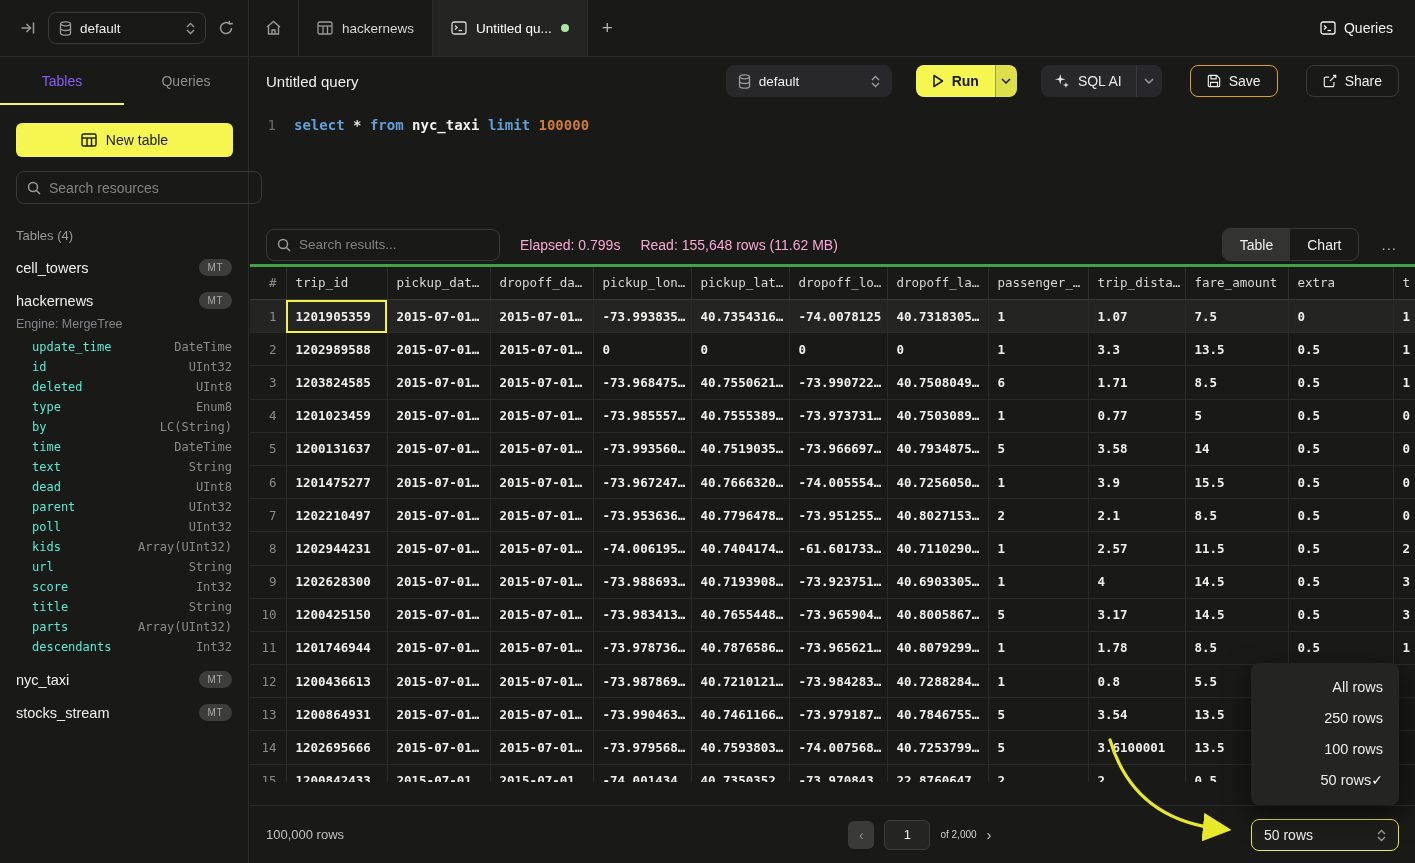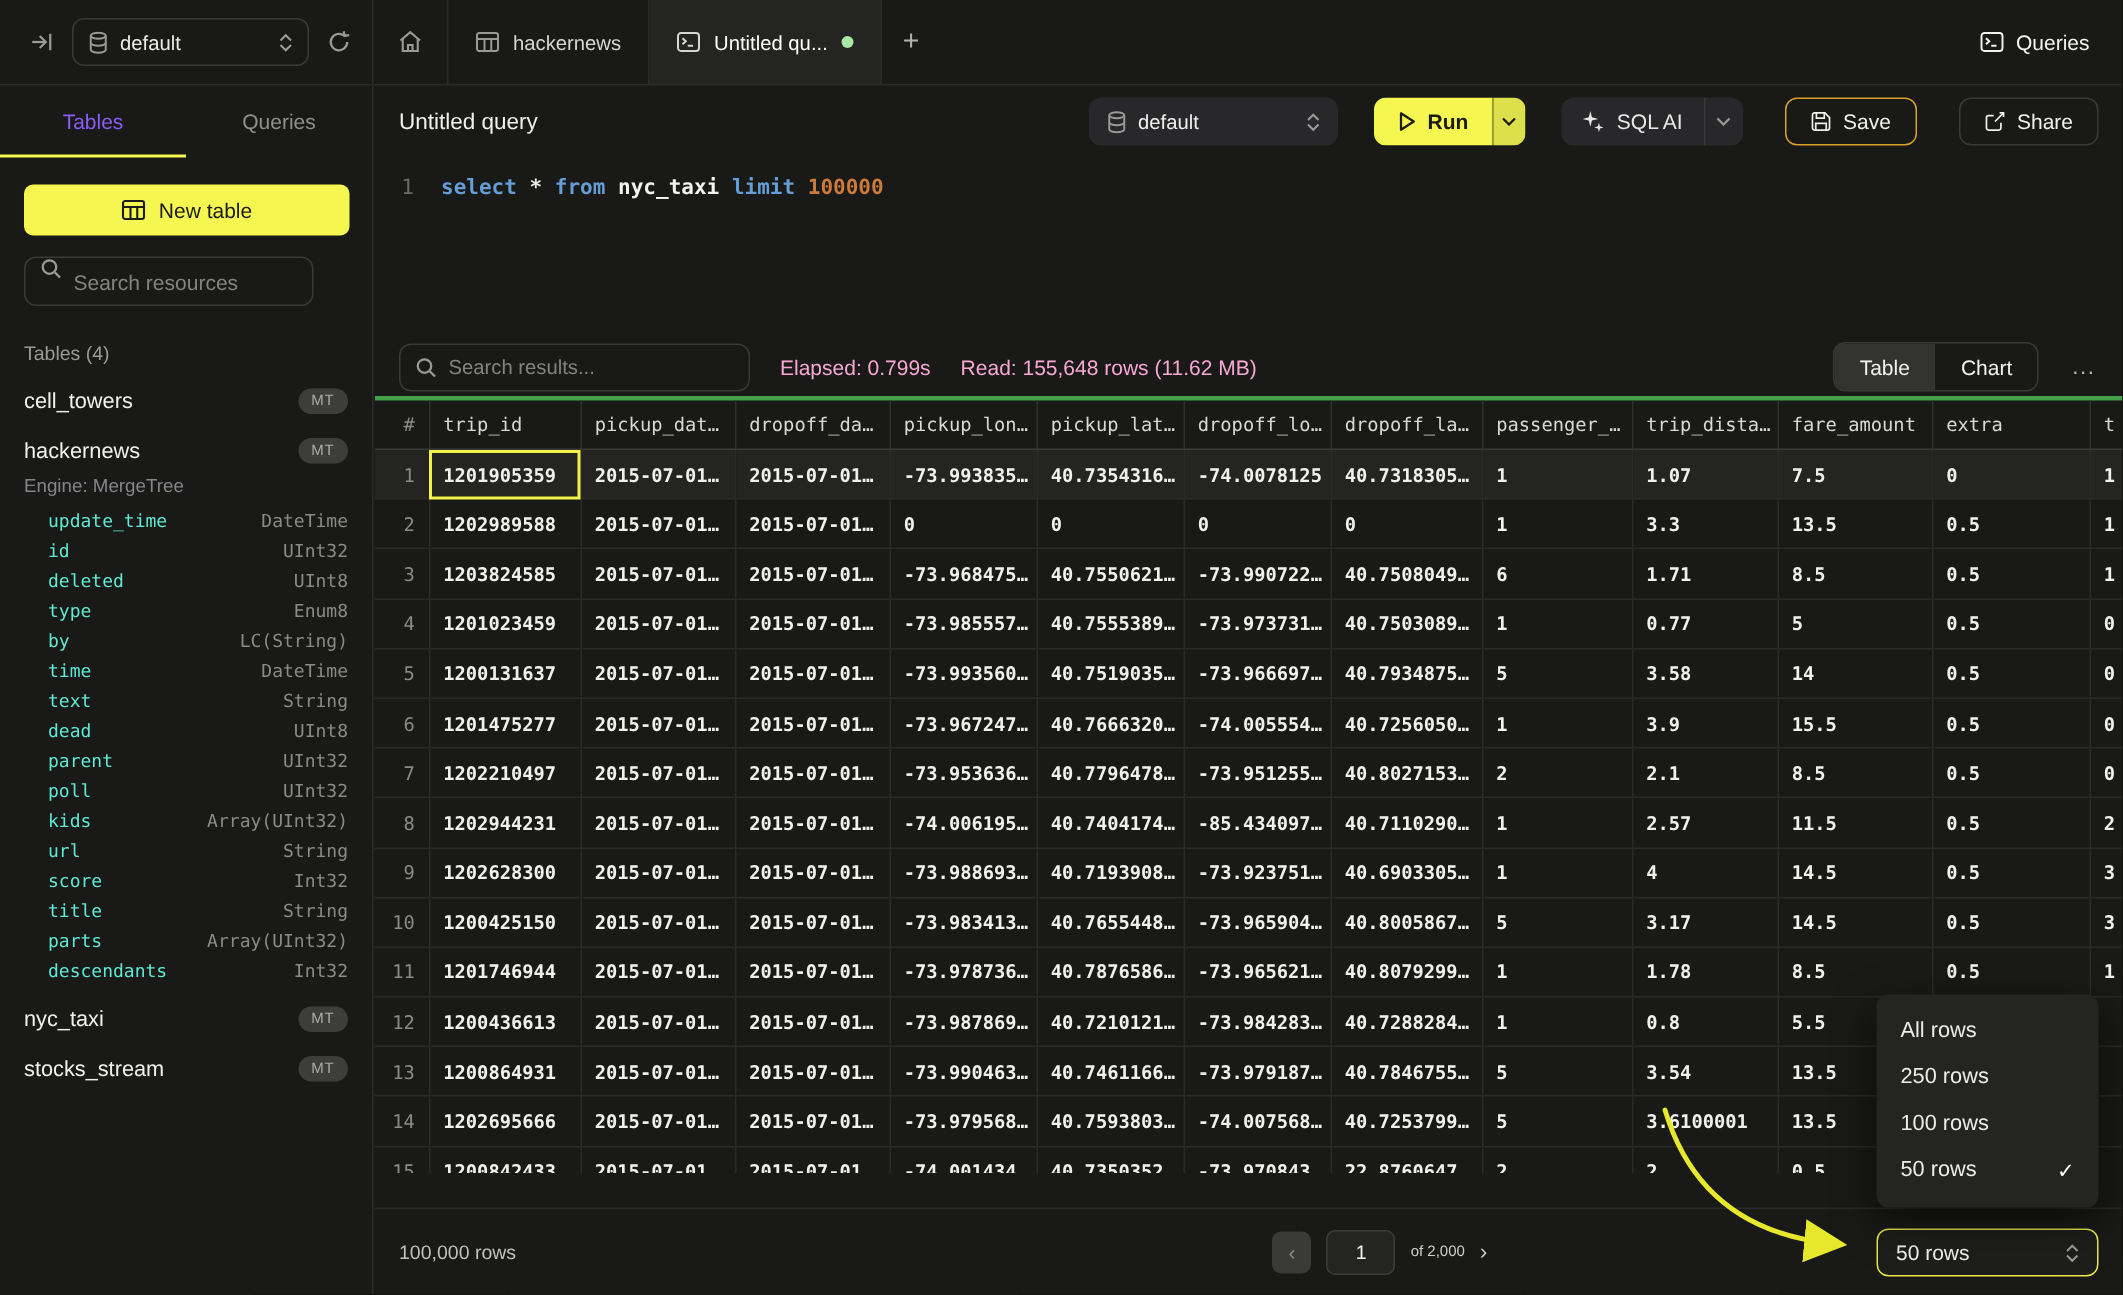--- a/index.html
+++ b/index.html
@@ -34,22 +34,22 @@
     border-right:1px solid #2b2b29; }
   .side-tabs { display:flex; height:48px; align-items:stretch; }
   .side-tab { flex:1; display:flex; align-items:center; justify-content:center;
     font-size:14px; color:#8f8f8d; cursor:pointer; position:relative; }
   .side-tab.active { color:#8b5cf6; font-weight:normal; }
   .side-tab.active::after { content:""; position:absolute; left:0; right:0; bottom:0;
     height:2.5px; background:#f5f64f; }
   .new-table-btn { margin:18px 16px 0 16px; width:217px; height:34px; background:#f5f64f;
     border:none; border-radius:6px; display:flex; align-items:center; justify-content:center;
     gap:9px; color:#1b1b19; font-size:14px; font-family:inherit; cursor:pointer; }
-  .side-search { margin:14px 16px 0 16px; width:193px; height:33px; border:1px solid #39393b;
-    border-radius:8px; display:flex; gap:8px; padding:0 10px; }
+  .side-search { margin:14px 16px 0 16px; width:246px; height:33px; border:1px solid #39393b;
+    border-radius:8px; display:flex; align-items:center; gap:8px; padding:0 10px; }
   .side-search input { flex:1; background:transparent; border:none; outline:none;
     color:#d8d8d6; font-size:14px; font-family:inherit; min-width:0; }
   .side-search input::placeholder { color:#83837f; }
   .side-section { margin:24px 16px 0 16px; color:#9a9a98; font-size:13px; }
   .tbl-item { margin:0 16px; height:33px; display:flex; align-items:center; cursor:pointer; }
   .tbl-item .nm { flex:1; color:#f0f0ee; font-size:14.5px; }
   .badge { background:#3d3d3b; color:#aaaaa8; font-size:10px; letter-spacing:.5px;
     border-radius:9px; padding:3px 9px; }
   .engine-line { margin:0 16px 6px 16px; color:#84848a; font-size:12.5px; }
   .col-row { margin:0 16px; padding-left:16px; height:20px; display:flex; align-items:center;
@@ -134,21 +134,21 @@
     background:#1e1e1c; border:1.5px solid #e9e94a; border-radius:8px; display:flex;
     align-items:center; padding:0 12px; cursor:pointer; }
   .size-select .lbl { flex:1; color:#f2f2f0; font-size:14px; }
 
   
   .size-menu { position:absolute; left:1251px; top:663px; width:148px; height:142px;
     background:#242423; border-radius:8px; box-shadow:0 10px 28px rgba(0,0,0,.55);
     padding:8px 0; z-index:50; }
   .menu-item { height:31px; display:flex; align-items:center; padding:0 16px;
     color:#ececea; font-size:14.5px; cursor:pointer; }
-  .menu-item .ml { flex:1; }
+  .menu-item .ml { flex:1;text-align:right; }
   .menu-check { color:#fff; font-size:14px; }
 
   
   .arrow-overlay { position:absolute; left:1040px; top:695px; width:220px; height:160px;
     z-index:60; pointer-events:none; }
 </style>
 </head>
 <body>
 
 <div class="app">
@@ -599,21 +599,21 @@
               <td>0.5</td>
               <td>0</td>
             </tr>
             <tr>
               <td class="rn">8</td>
               <td>1202944231</td>
               <td>2015-07-01…</td>
               <td>2015-07-01…</td>
               <td>-74.006195…</td>
               <td>40.7404174…</td>
-              <td>-85.434097…</td>
+              <td>-61.601733…</td>
               <td>40.7110290…</td>
               <td>1</td>
               <td>2.57</td>
               <td>11.5</td>
               <td>0.5</td>
               <td>2</td>
             </tr>
             <tr>
               <td class="rn">9</td>
               <td>1202628300</td>

